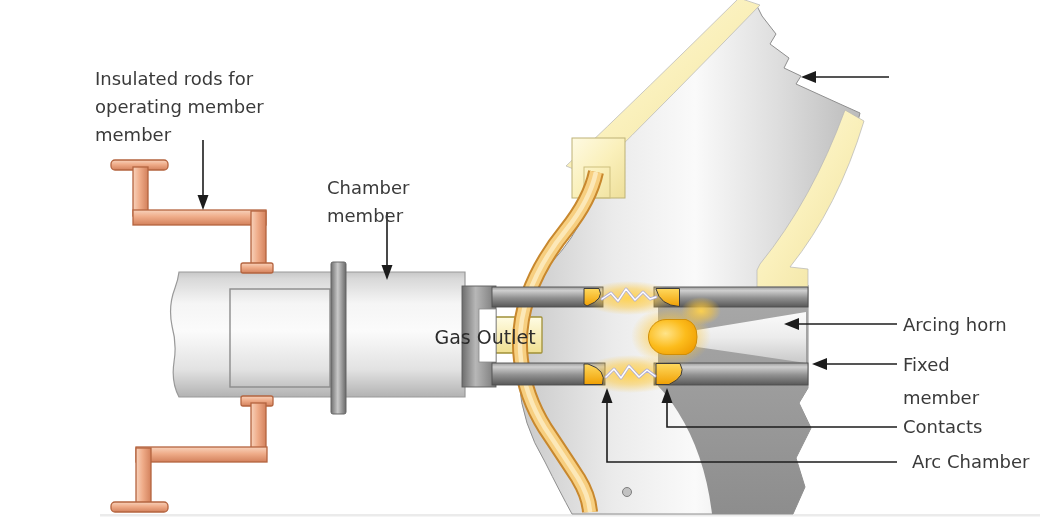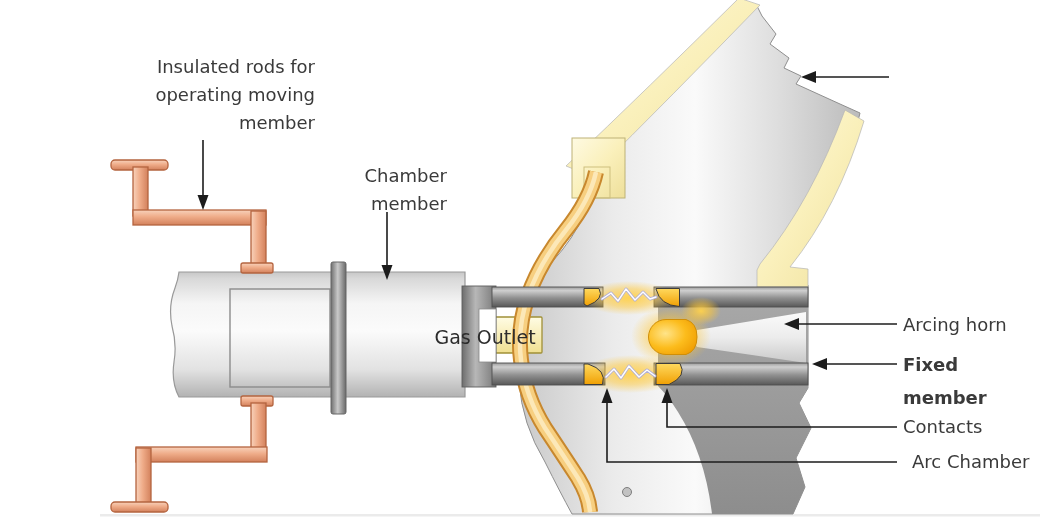--- a/index.html
+++ b/index.html
@@ -2,27 +2,27 @@
 <html><head>
 <meta charset="utf-8">
 <style>
   html,body{margin:0;padding:0;background:#ffffff;}
   .stage{
     position:relative;width:1047px;height:531px;background:#ffffff;overflow:hidden;
     font-family:"DejaVu Sans","Liberation Sans",sans-serif;color:#3a3a3a;
   }
   .stage svg{position:absolute;left:0;top:0;}
   .lbl{position:absolute;font-size:18px;line-height:28px;white-space:nowrap;}
-  .lbl.center{text-align:right;}
+  .lbl.center{text-align:left;margin-top:12px;}
   .lbl-insulated{left:95px;top:53px;width:220px;}
   .lbl-moving{left:327px;top:162px;width:120px;}
   .lbl-sf6{left:901px;top:62px;}
   .lbl-sf6 .sub{font-size:12px;position:relative;top:5px;}
   .lbl-arcing{left:903px;top:311px;}
-  .lbl-fixed{left:903px;top:348px;line-height:33px;font-weight:bold;}
+  .lbl-fixed{left:903px;top:348px;line-height:33px;}
   .lbl-contacts{left:903px;top:413px;}
   .lbl-arcchamber{left:912px;top:448px;}
   .lbl-gasoutlet{left:430px;top:323px;width:110px;font-size:19px;text-align:center;color:#2c2c2c;}
 </style>
 </head>
 <body>
 
 <div class="stage">
 
   <svg width="1047" height="531" viewBox="0 0 1047 531">
@@ -211,21 +211,21 @@
       </g>
       <g>
         <path d="M 897,462 L 607,462 L 607,402"></path>
         <polygon points="607,388 601.5,403 612.5,403" fill="#1c1c1c" stroke="none"></polygon>
       </g>
     </g>
   </svg>
 
   <div class="lbl lbl-insulated center">
     <div>Insulated rods for</div>
-    <div>operating moving</div>
+    <div>operating member</div>
     <div>member</div>
   </div>
 
   <div class="lbl lbl-moving center">
     <div>Chamber</div>
     <div>member</div>
   </div>
 
 
   <div class="lbl lbl-arcing">Arcing horn</div>

